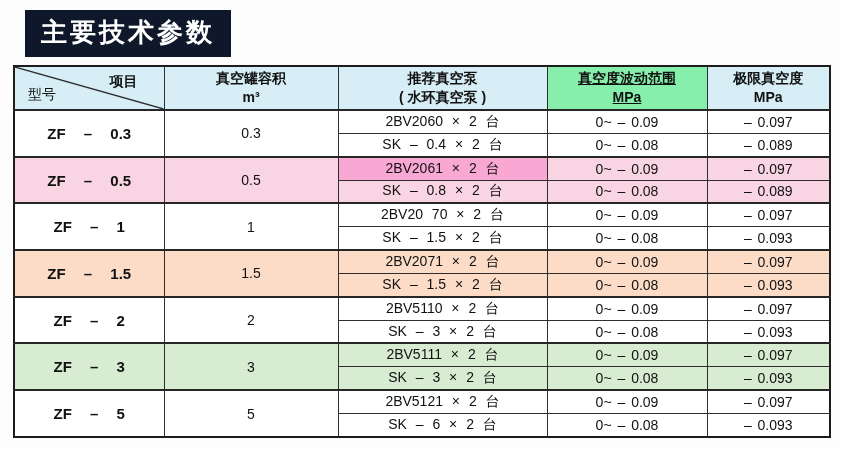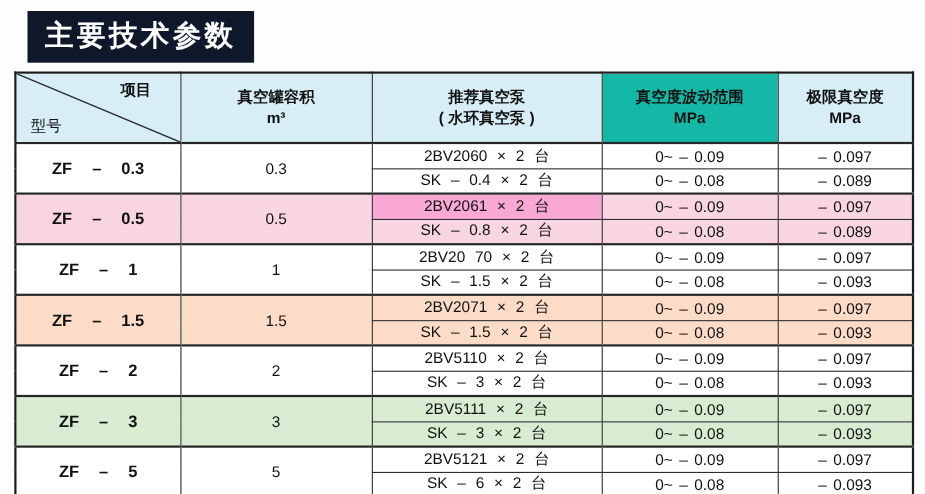--- a/index.html
+++ b/index.html
@@ -33,21 +33,21 @@
     table-layout: fixed;
     border: 2px solid #1c1c1c;
   }
   .specs th, .specs td {
     border: 1px solid #2e2e2e;
     text-align: center;
     vertical-align: middle;
     padding: 0 2px;
     overflow: hidden;
   }
-  .specs thead tr { height: 64px; padding-left: 15px; }
+  .specs thead tr { height: 44px; padding-left: 15px; }
   .specs tbody tr { height: 23px; }
   .specs tbody tr.group-start td { border-top: 2px solid #262626; }
   .specs th {
     font-size: 14px;
     font-weight: bold;
     line-height: 1.35;
   }
   .corner-cell { position: relative; padding: 0; }
   .corner-cell svg.diag {
     position: absolute; left: 0; top: 0;
@@ -92,21 +92,21 @@
           <span class="corner-bottom">型号</span>
         </th>
         <th style="background-color: rgb(215, 238, 246);">
           <div>真空罐容积</div>
           <div>m³</div>
         </th>
         <th style="background-color: rgb(215, 238, 246);">
           <div>推荐真空泵</div>
           <div>( 水环真空泵 )</div>
         </th>
-        <th style="background-color: #14b8a6;">
+        <th style="background-color: #86efac; text-decoration: underline;">
           <div>真空度波动范围</div>
           <div>MPa</div>
         </th>
         <th style="background-color: rgb(215, 238, 246);">
           <div>极限真空度</div>
           <div>MPa</div>
         </th>
       </tr>
     </thead>
     <tbody>

